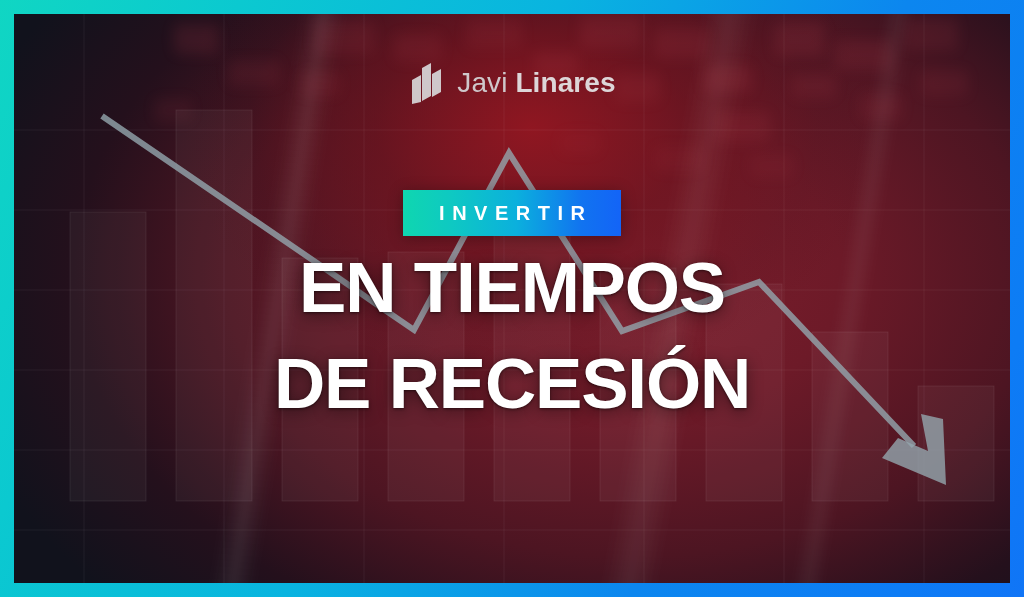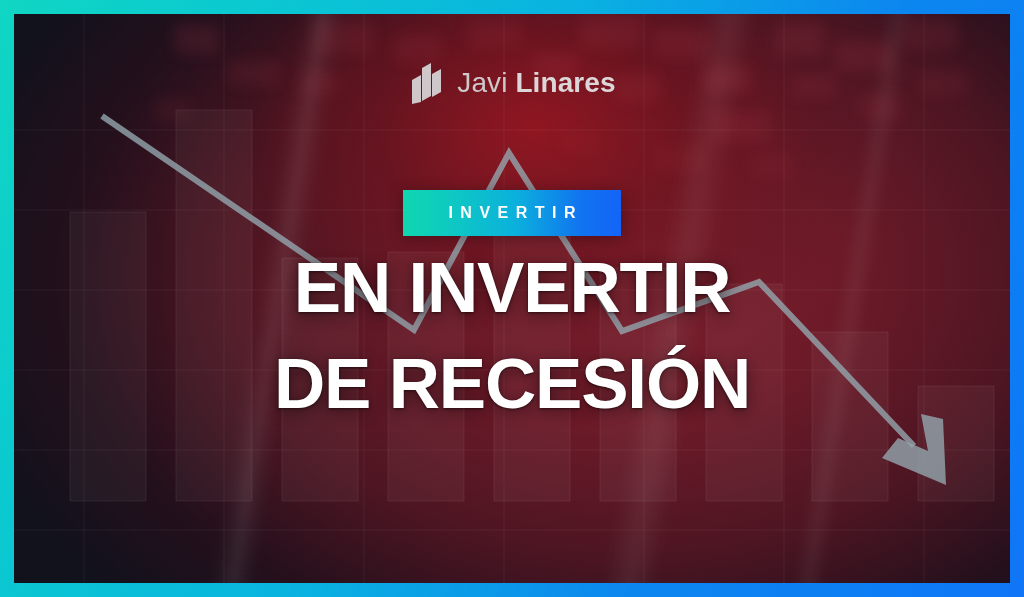--- a/index.html
+++ b/index.html
@@ -40,21 +40,21 @@
   #logo .wordmark{font-size:28px;letter-spacing:.1px;color:#cfc7ca;white-space:nowrap;line-height:1;}
   #logo .wordmark .b{font-weight:bold;color:#ddd6d8;}
 
   
   #badge{
     position:absolute;left:50%;transform:translateX(-50%);top:176px;
     width:218px;height:46px;display:flex;align-items:center;justify-content:center;
     background:linear-gradient(90deg,#0fd6b0 0%,#0ec9c2 22%,#0bb0dd 52%,#1173f0 82%,#1364f7 100%);
     box-shadow:0 2px 14px rgba(0,0,0,.30);
   }
-  #badge span{font-size:16px;font-weight:bold;letter-spacing:7.5px;color:#ffffff;text-indent:7.5px;line-height:1;}
+  #badge span{font-size:20px;font-weight:bold;letter-spacing:7.5px;color:#ffffff;text-indent:7.5px;line-height:1;}
 
   
   #headline{position:absolute;left:0;right:0;top:240px;text-align:center;}
   #headline .ln{
     display:block;color:#ffffff;font-weight:bold;
     font-size:71px;line-height:.96;letter-spacing:-1.2px;
     text-shadow:0 3px 16px rgba(0,0,0,.45),0 1px 3px rgba(0,0,0,.55);
     white-space:nowrap;
   }
   #headline .ln2{margin-top:28px;}
@@ -140,18 +140,18 @@
       <div class="wordmark">
         <span>Javi</span><span>&nbsp;</span><span class="b">Linares</span>
       </div>
     </div>
 
     <div id="badge">
       <span>INVERTIR</span>
     </div>
 
     <div id="headline">
-      <span class="ln ln1">EN INVERTIR</span>
+      <span class="ln ln1">EN TIEMPOS</span>
       <span class="ln ln2">DE RECESIÓN</span>
     </div>
 
   </div>
 </div>
 
 </body></html>

